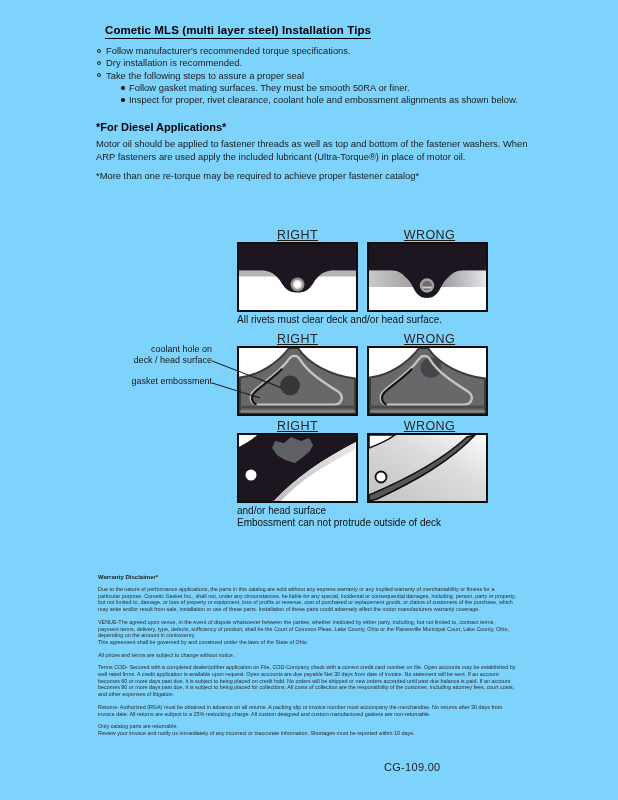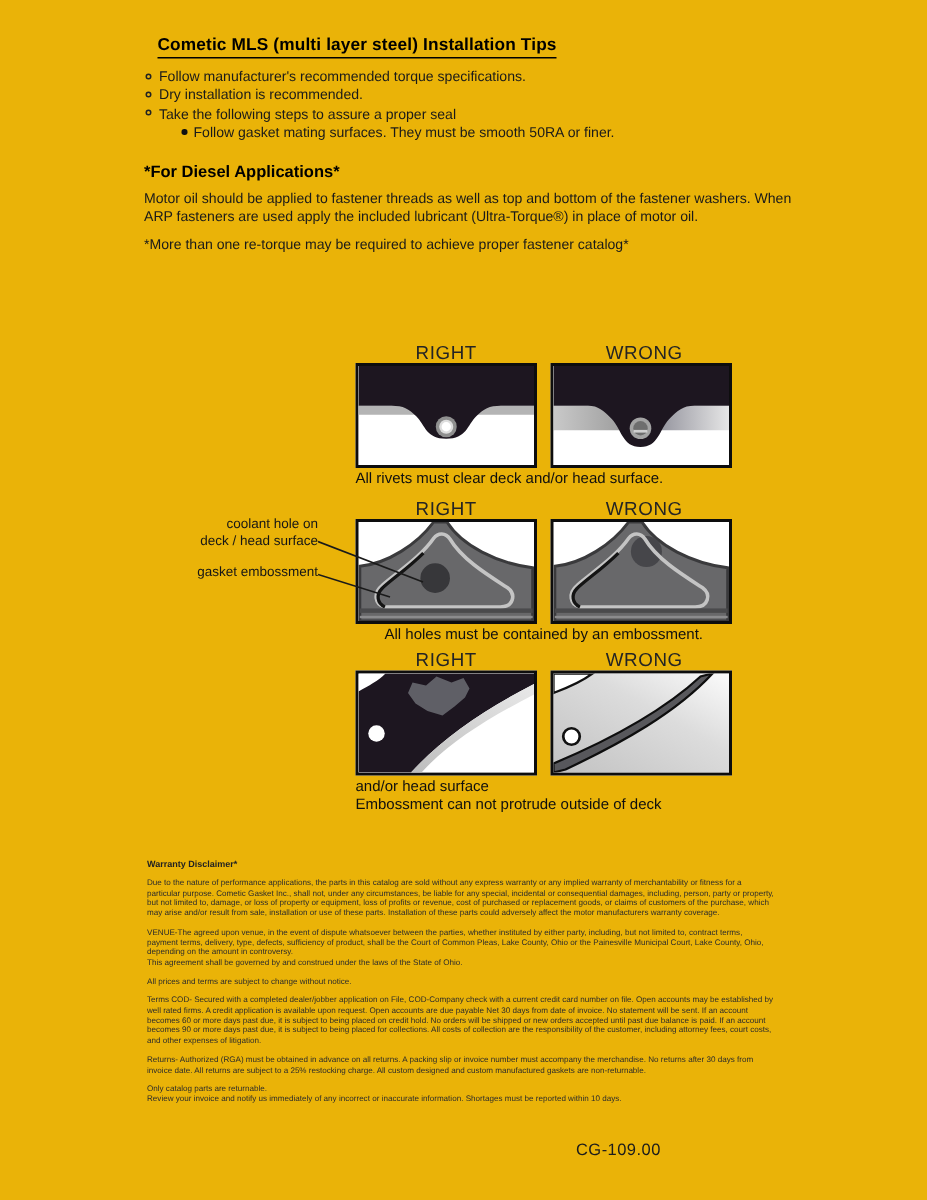--- a/index.html
+++ b/index.html
@@ -1,18 +1,18 @@
 <!DOCTYPE html>
 <html><head>
 <meta charset="utf-8">
 <style>
   * { margin:0; padding:0; box-sizing:border-box; }
   html,body { background:#e8e8e8; }
   .page {
-    position:relative; width:618px; height:800px; background:#eab308;
+    position:relative; width:618px; height:800px; background:#7dd3fc;
     font-family:"Liberation Sans", sans-serif; color:#1a1a1a; overflow:hidden;
     margin:0 auto;
   }
   
   .intro { position:absolute; top:20px; left:96px; width:432px; }
   .doc-title {
     display:inline-block; margin-left:9px; font-size:11.5px; font-weight:bold;
     letter-spacing:0.1px; color:#000; border-bottom:1.7px solid #000; padding-bottom:2px;
   }
   ul.tips { list-style:none; margin-top:6px; font-size:9.4px; line-height:12.3px; }
@@ -29,21 +29,21 @@
   }
   .section-heading { margin-top:15px; font-size:11px; font-weight:bold; color:#000; }
   .intro p { margin-top:5px; font-size:9.4px; line-height:12.3px; }
   .intro p.para2 { margin-top:6.5px; }
   .intro p.note { margin-top:6.5px; }
   
   .diagrams { position:absolute; top:228px; left:237px; width:254px; }
   .dg-row { margin-top:0; }
   .dg-row + .dg-row { margin-top:6px; }
   .dg-row.r3 { margin-top:3px; }
-  .dg-labels { display:flex; gap:11px; height:14px; }
+  .dg-labels { display:flex; gap:11px; height:14px;text-decoration:underline; }
   .dg-labels span {
     width:121px; text-align:center; font-size:12.5px; letter-spacing:0.4px;
     color:#242424; line-height:14px;
   }
   .dg-panels { display:flex; gap:9px; }
   .panel { border:2px solid #0d0d0d; width:121px; height:70px; background:#fff; }
   .panel svg { display:block; }
   .dg-caption { margin-top:2px; font-size:10px; line-height:12px; color:#0f0f0f; }
   .dg-caption.centered { text-align:center; width:251px; }
   
@@ -77,20 +77,24 @@
         <span>Dry installation is recommended.</span>
       </li>
       <li>
         <span class="bullet-open"></span>
         <span>Take the following steps to assure a proper seal</span>
         <ul class="subtips">
           <li>
             <span class="bullet-filled"></span>
             <span>Follow gasket mating surfaces.  They must be smooth 50RA or finer.</span>
           </li>
+          <li>
+            <span class="bullet-filled"></span>
+            <span>Inspect for proper, rivet clearance, coolant hole and embossment alignments as shown below.</span>
+          </li>
         </ul>
       </li>
     </ul>
 
     <h2 class="section-heading">*For Diesel Applications*</h2>
     <p>Motor oil should be applied to fastener threads as well as top and bottom of the fastener washers. When ARP fasteners are used apply the included lubricant (Ultra-Torque®) in place of motor oil.</p>
     <p class="note">*More than one re-torque may be required to achieve proper fastener catalog*</p>
   </div>
 
   <div class="diagrams">
@@ -156,21 +160,20 @@
             <rect x="0" y="0" width="117" height="67" fill="#ffffff"></rect>
             <path d="M0,67 V30 C19,28 39,15 50,0 L59,0 C69,16 93,28 117,31 V67 Z" fill="#68686a" stroke="#3a3a3c" stroke-width="2"></path>
             <circle cx="62" cy="20" r="10.5" fill="#46464a"></circle>
             <path d="M50,11 C41,24 24,35 15,43 C9,48 10,56 17,57.5 L95,57.5 C104,57.5 106,49 100,44.5 C86,35.5 69,25 61,11.5 C58,7 53,7 50,11 Z" fill="none" stroke="#c4c4c4" stroke-width="2.4"></path>
             <path d="M43,21 C33,31 20,40 15,45 C11,49 11.5,55 17,57.5" fill="none" stroke="#141414" stroke-width="2.2"></path>
             <rect x="0" y="58.5" width="117" height="3" fill="#4a4a4c"></rect>
             <rect x="0" y="63.5" width="117" height="1.6" fill="#8b8b8d"></rect>
           </svg>
         </div>
       </div>
-      <div class="dg-caption centered">All holes must be contained by an embossment.</div>
     </div>
 
     <div class="dg-row r3">
       <div class="dg-labels">
         <span>RIGHT</span>
         <span>WRONG</span>
       </div>
       <div class="dg-panels">
         <div class="panel">
           <svg width="117" height="66" viewBox="0 0 117 66">

